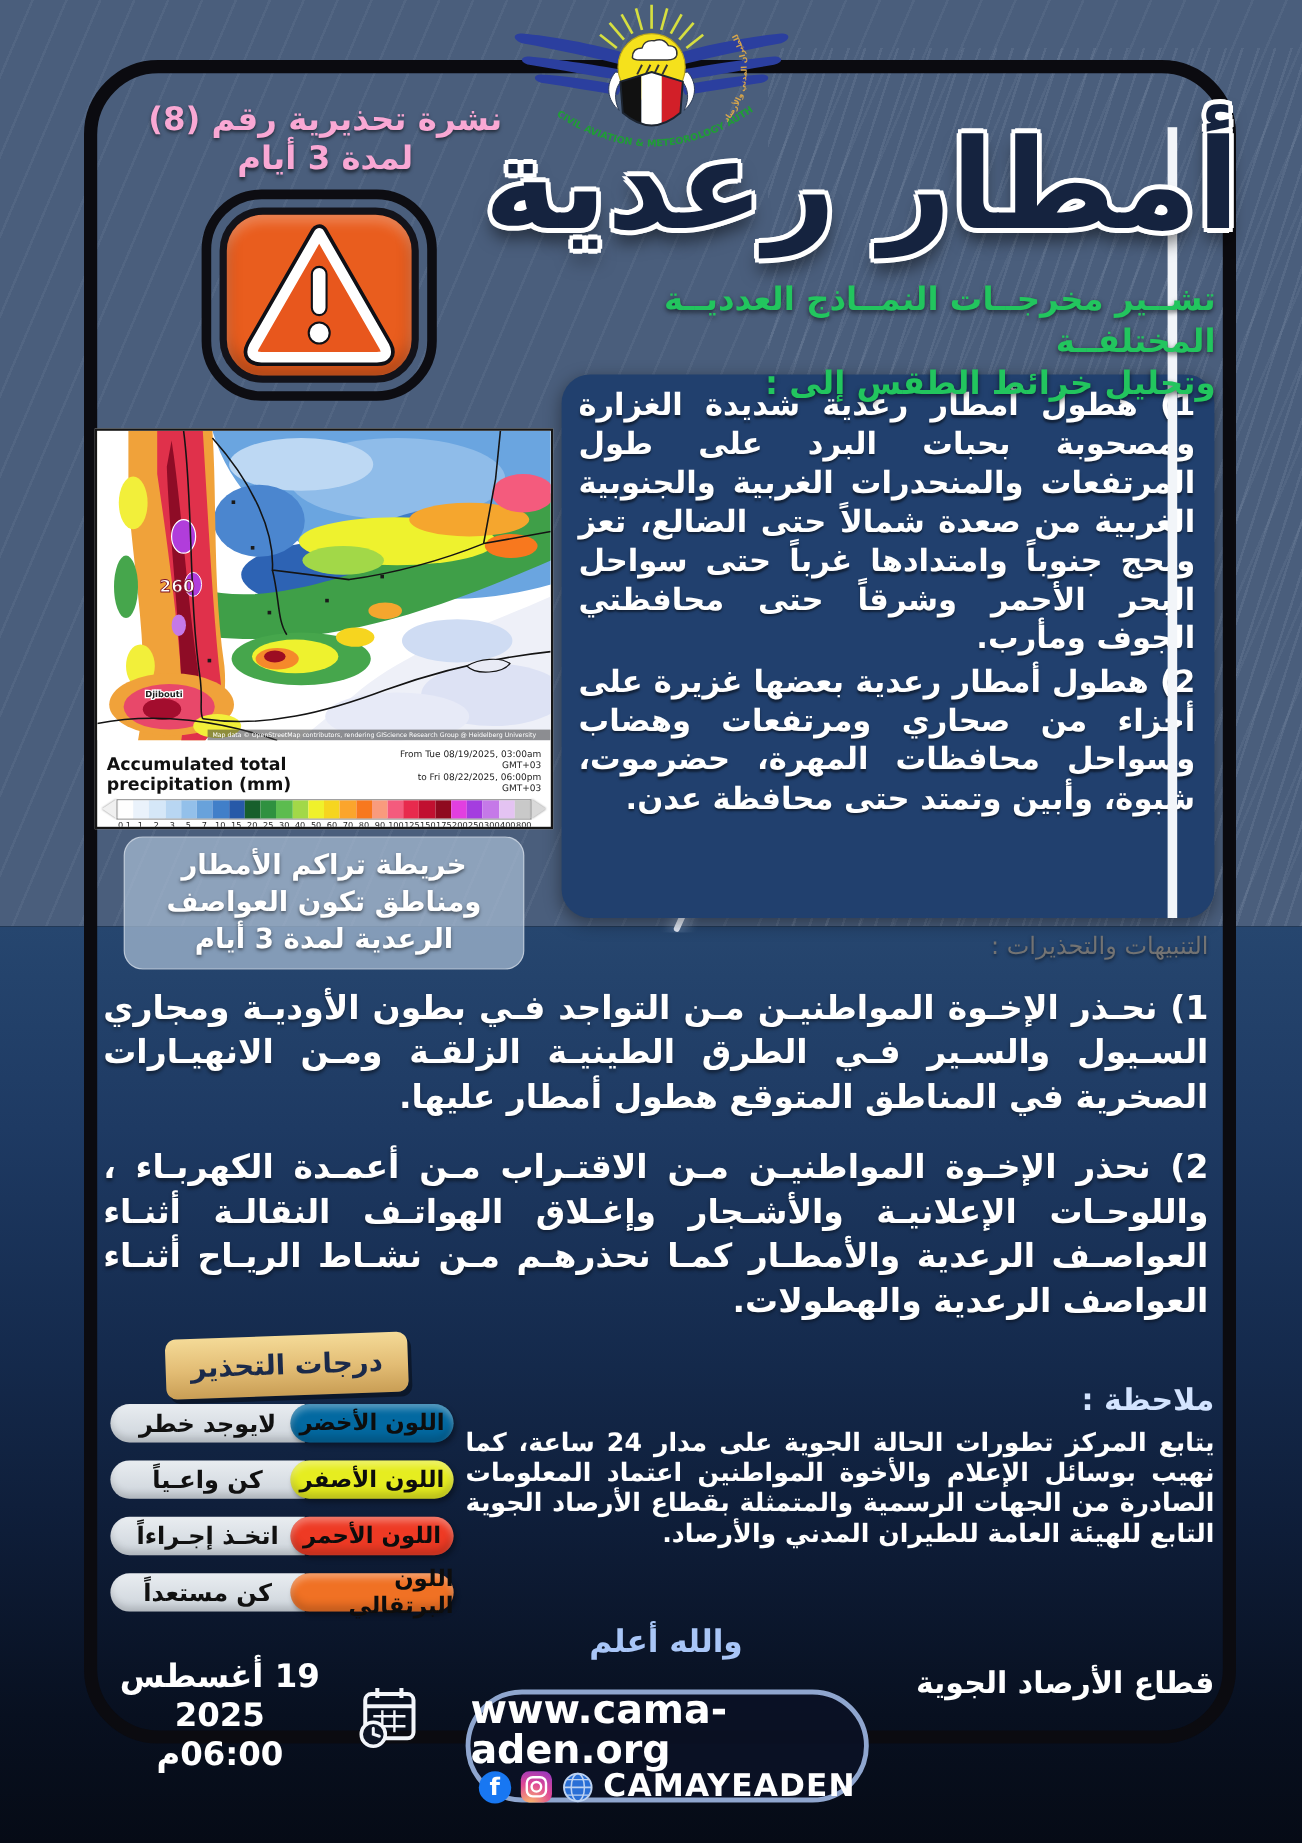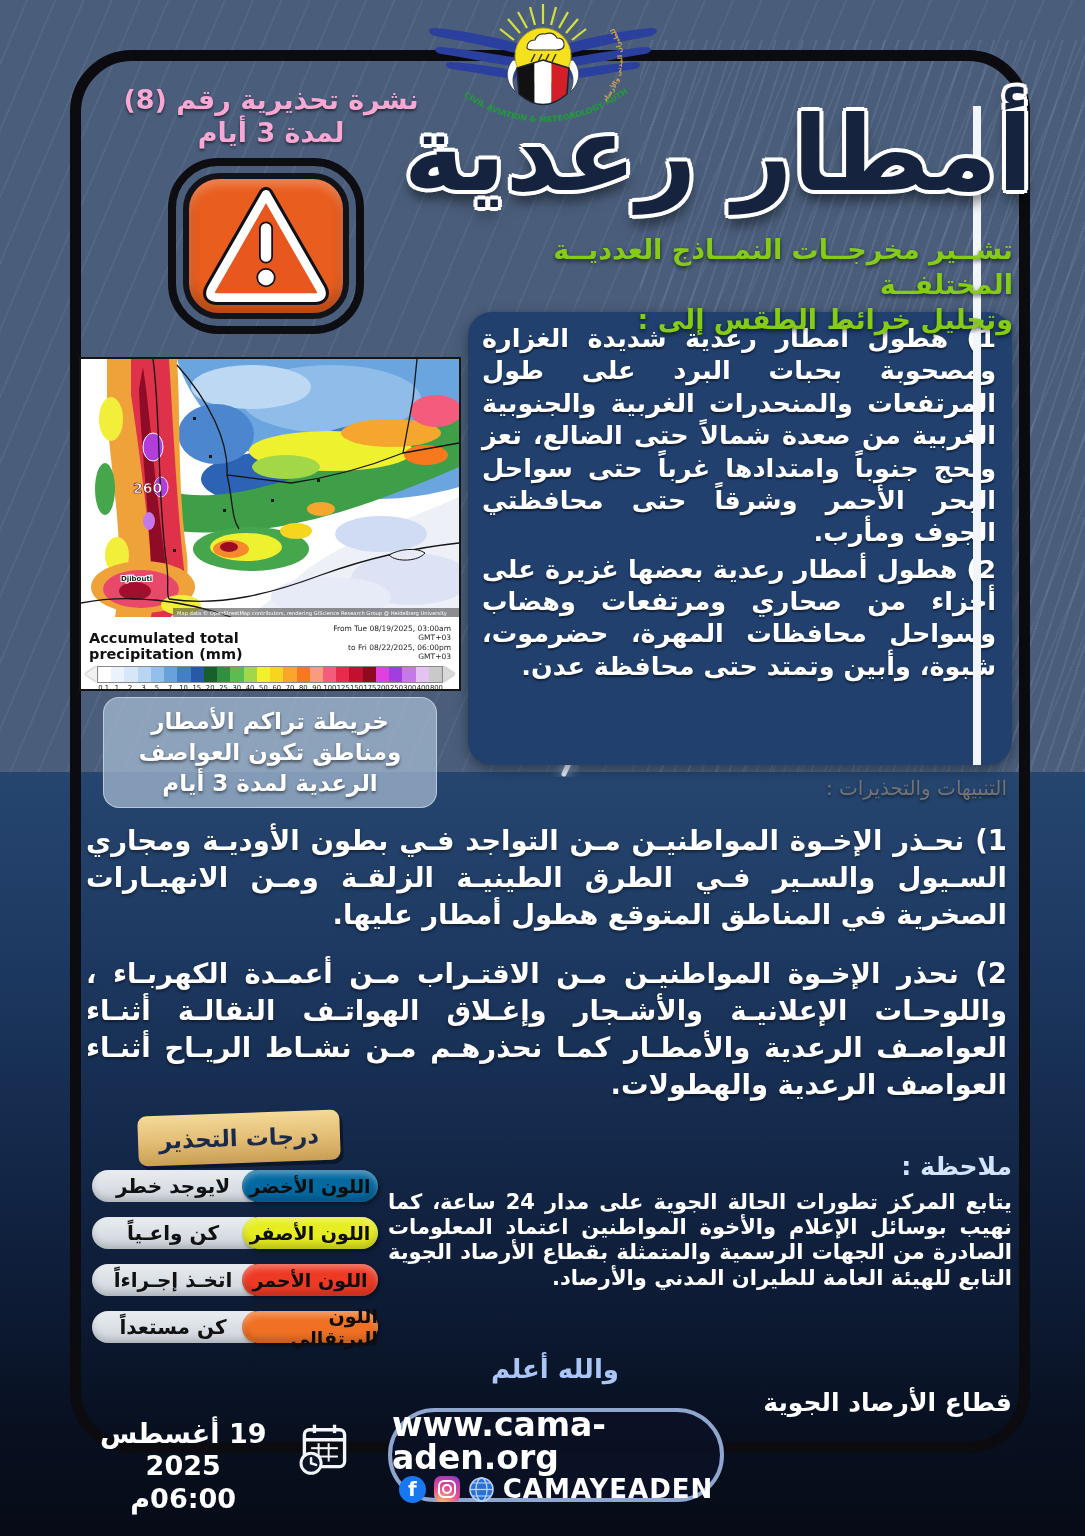--- a/index.html
+++ b/index.html
@@ -35,21 +35,21 @@
   .warn-outer{position:absolute;left:168px;top:158px;width:196px;height:176px;box-sizing:border-box;
     border:8px solid #0d0d12;border-radius:50px;padding:7px;z-index:4;}
   .warn-inner{width:100%;height:100%;box-sizing:border-box;background:#e95d1e;border:6px solid #13131a;
     border-radius:36px;display:flex;align-items:center;justify-content:center;
     box-shadow:inset 0 6px 10px rgba(255,255,255,.25), inset 0 -8px 12px rgba(0,0,0,.25);}
   
   .main-title{position:absolute;right:52px;top:100px;z-index:4;color:#15233f;font-size:104px;
     font-weight:900;letter-spacing:-3px;line-height:1.05;white-space:nowrap;
     text-shadow:-3px -3px 0 #fff,3px -3px 0 #fff,-3px 3px 0 #fff,3px 3px 0 #fff,0 -4px 0 #fff,
       0 4px 0 #fff,-4px 0 0 #fff,4px 0 0 #fff,0 10px 14px rgba(0,0,0,.55);}
-  .intro{position:absolute;right:72px;top:232px;width:560px;z-index:4;color:#84cc16;font-weight:bold;
+  .intro{position:absolute;right:72px;top:232px;width:560px;z-index:4;color:#22c55e;font-weight:bold;
     font-size:27px;line-height:1.3;text-align:right;direction:rtl;text-shadow:0 2px 4px rgba(0,0,0,.6);}
   
   .panel{position:absolute;left:468px;top:312px;width:544px;height:453px;box-sizing:border-box;
     background:#21406e;border-radius:24px;z-index:2;padding:10px 16px 8px 14px;overflow:hidden;
     box-shadow:0 4px 14px rgba(0,0,0,.4);}
   .panel p{margin:0;color:#fff;direction:rtl;text-align:justify;font-weight:bold;
     font-size:25.5px;line-height:1.27;text-shadow:0 2px 2px rgba(0,0,0,.5);}
   .panel p + p{margin-top:4px;}
   
   .map-box{position:absolute;left:79px;top:357px;width:382px;height:334px;background:#fff;
@@ -95,21 +95,21 @@
     font-size:25px;direction:rtl;}
   .note-body{position:absolute;left:388px;right:73px;top:1190px;z-index:4;color:#fff;font-weight:bold;
     font-size:21px;line-height:1.2;direction:rtl;text-align:justify;}
   .allah{position:absolute;left:430px;top:1354px;width:250px;text-align:center;z-index:4;
     color:#a9c6f7;font-weight:bold;font-size:26px;direction:rtl;}
   .sector{position:absolute;right:73px;top:1388px;z-index:4;color:#fff;font-weight:bold;
     font-size:25px;direction:rtl;}
   
   .date-block{position:absolute;left:78px;top:1382px;width:272px;z-index:4;display:flex;
     direction:rtl;align-items:center;gap:8px;}
-  .date-text{color:#fff;font-weight:bold;font-size:27px;line-height:1.2;text-align:center;direction:rtl;margin-top:36px;}
+  .date-text{color:#fff;font-weight:bold;font-size:27px;line-height:1.2;text-align:center;direction:rtl;}
   .site-pill{position:absolute;left:388px;top:1408px;width:336px;height:94px;box-sizing:border-box;
     z-index:4;border:4px solid #8fa6cf;border-radius:48px;background:rgba(10,18,38,.85);
     display:flex;flex-direction:column;align-items:center;justify-content:center;gap:2px;}
   .site-url{color:#fff;font-weight:900;font-size:33px;letter-spacing:0px;line-height:1;}
   .site-row{display:flex;align-items:center;gap:8px;}
   .handle{color:#fff;font-weight:900;font-size:26px;letter-spacing:1px;line-height:1;}
   .fb-ic{width:27px;height:27px;border-radius:50%;background:#1877f2;color:#fff;font-weight:900;
     font-size:20px;display:flex;align-items:center;justify-content:center;line-height:1;}
   .ig-ic{width:26px;height:26px;border-radius:7px;position:relative;
     background:radial-gradient(circle at 30% 110%,#fdc468 0%,#df4996 55%,#9437c1 95%);}

